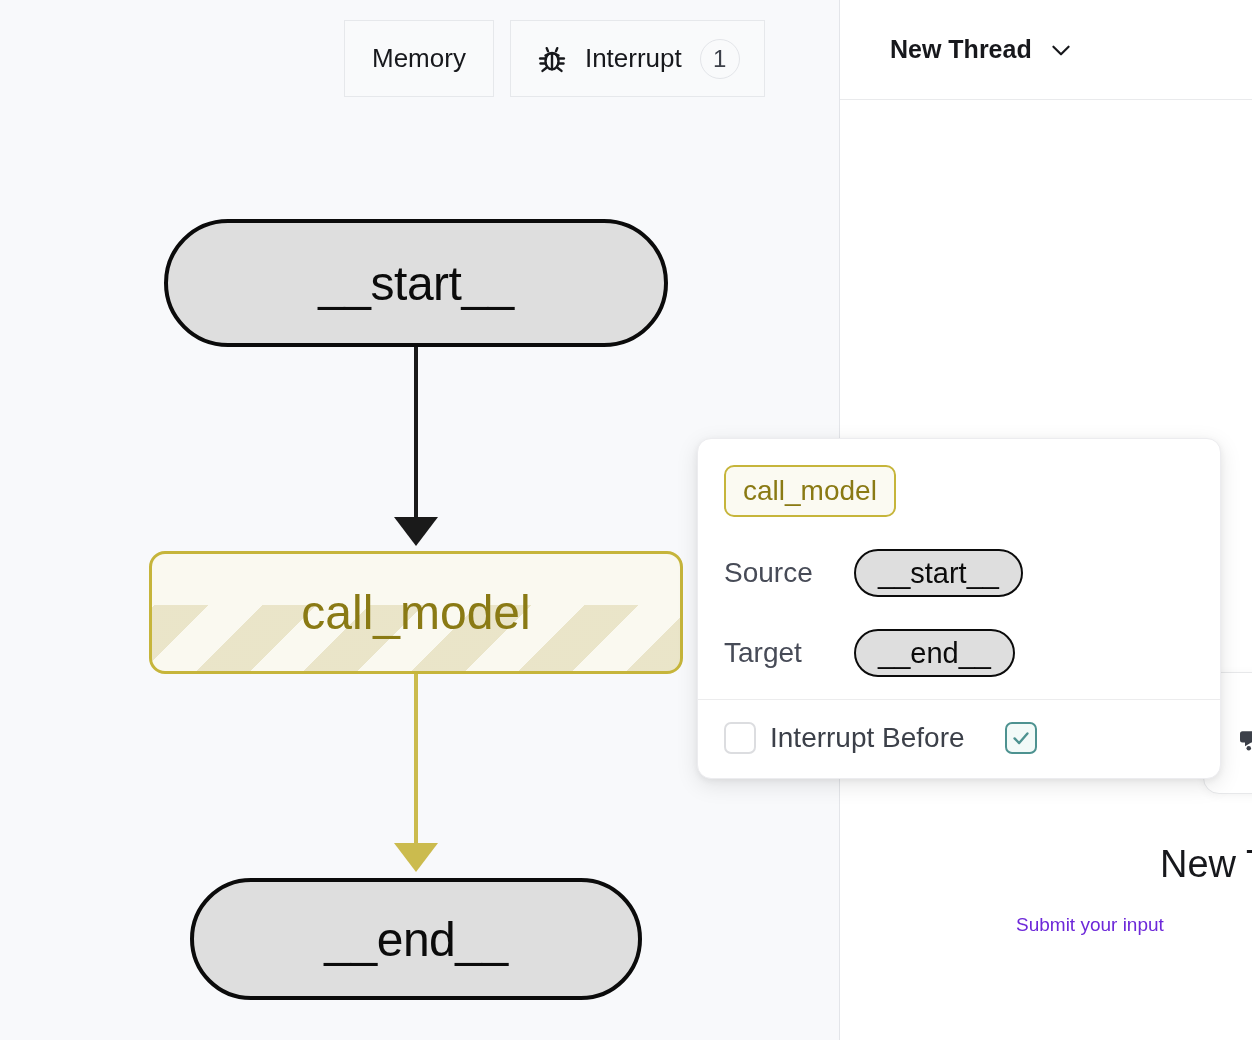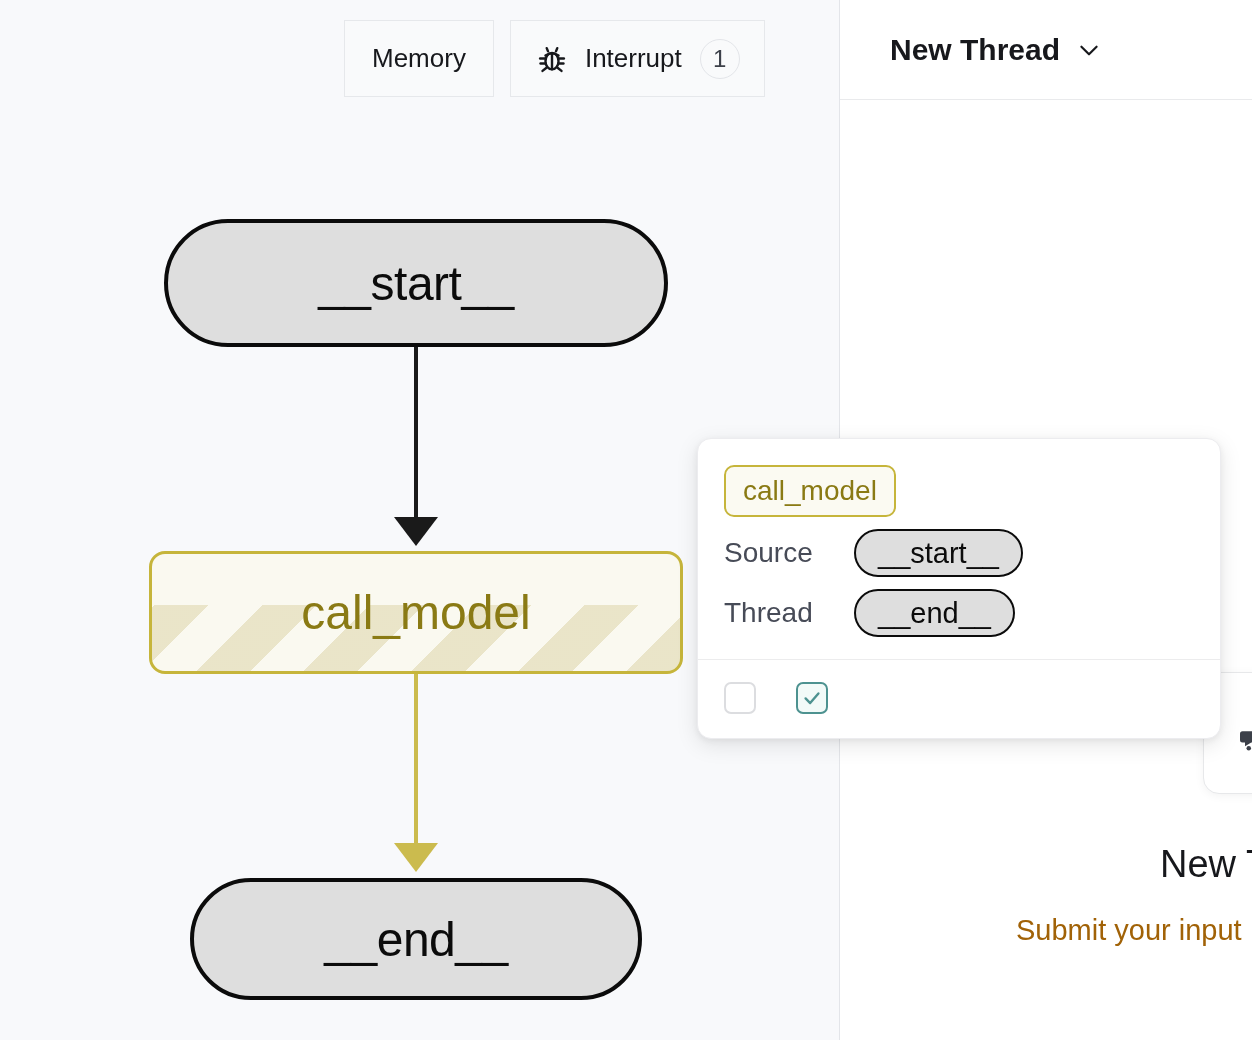--- a/index.html
+++ b/index.html
@@ -160,21 +160,21 @@
     background: #fbfaf2;
     color: #8a7a14;
     font-size: 28px;
     cursor: pointer;
   }
 
   .kv-row {
     display: flex;
     align-items: center;
     gap: 26px;
-    margin-top: 12px;
+    margin-top: 32px;
   }
   .kv-label {
     font-size: 28px;
     color: #474b57;
     width: 104px;
   }
   .chip-terminal {
     box-sizing: border-box;
     display: inline-flex;
     align-items: center;
@@ -244,21 +244,21 @@
     align-items: center;
   }
   .thread-select {
     display: flex;
     align-items: center;
     gap: 16px;
     margin-left: 50px;
     cursor: pointer;
   }
   .thread-select .title {
-    font-size: 30px;
+    font-size: 25px;
     font-weight: bold;
     color: #17181c;
     white-space: nowrap;
   }
   .chev {
     width: 26px; height: 26px;
     display: block;
   }
 
   
@@ -282,22 +282,22 @@
   .empty-title {
     position: absolute;
     left: 1160px; top: 843px;
     font-size: 38px;
     color: #17181c;
     white-space: nowrap;
   }
   .empty-sub {
     position: absolute;
     left: 1016px; top: 914px;
-    font-size: 29px;
-    color: #a16207;
+    font-size: 19px;
+    color: #6d28d9;
     white-space: nowrap;
   }
 </style>
 </head>
 <body>
 
 <div id="root">
 
   <div class="graph-pane">
 
@@ -373,30 +373,31 @@
   <div class="edge-popup">
     <div class="popup-body">
       <div class="chip-node-name">call_model</div>
 
       <div class="kv-row">
         <span class="kv-label">Source</span>
         <span class="chip-terminal">__start__</span>
       </div>
 
       <div class="kv-row">
-        <span class="kv-label">Thread</span>
+        <span class="kv-label">Target</span>
         <span class="chip-terminal">__end__</span>
       </div>
     </div>
 
     <div class="popup-footer">
       <label class="check-opt">
         <span class="checkbox">
           
         </span>
+        <span class="check-text">Interrupt Before</span>
       </label>
 
       <span class="opt-gap"></span>
 
       <label class="check-opt">
         <span class="checkbox checked">
           <svg class="tick" width="22" height="22" viewBox="0 0 24 24" fill="none" stroke="#4d9290" stroke-width="2.6" stroke-linecap="round" stroke-linejoin="round">
             <polyline points="5,12.5 10,17.5 19,7"></polyline>
           </svg>
         </span>

